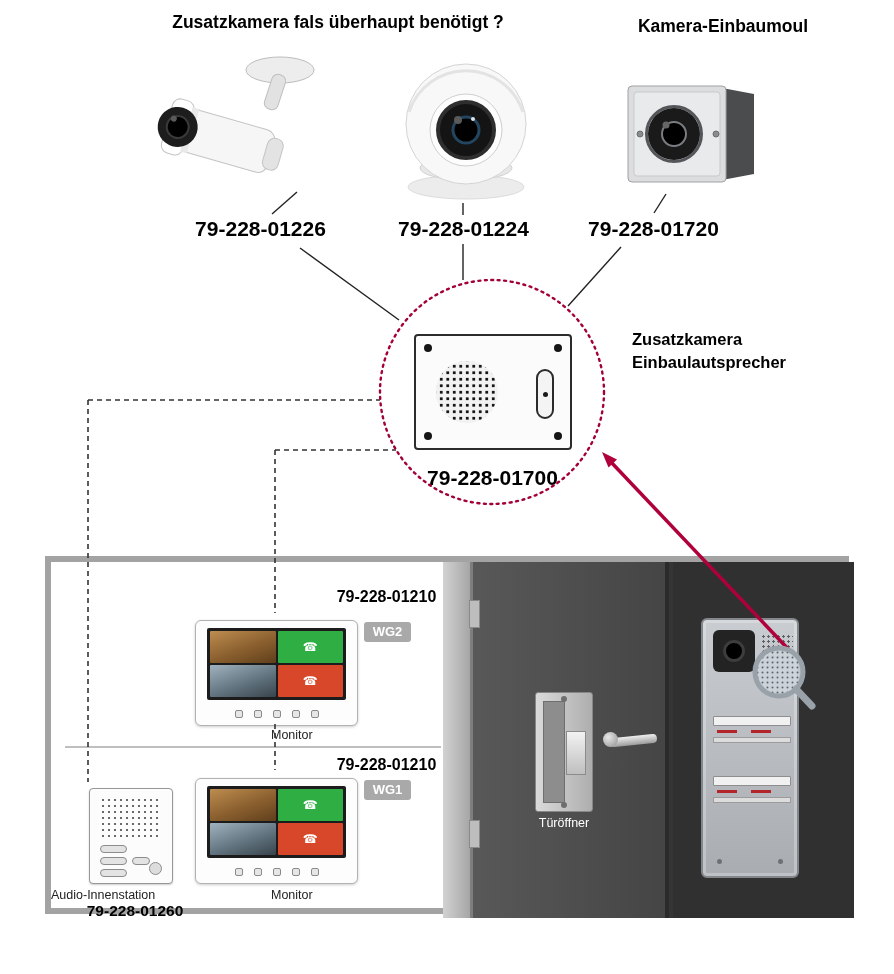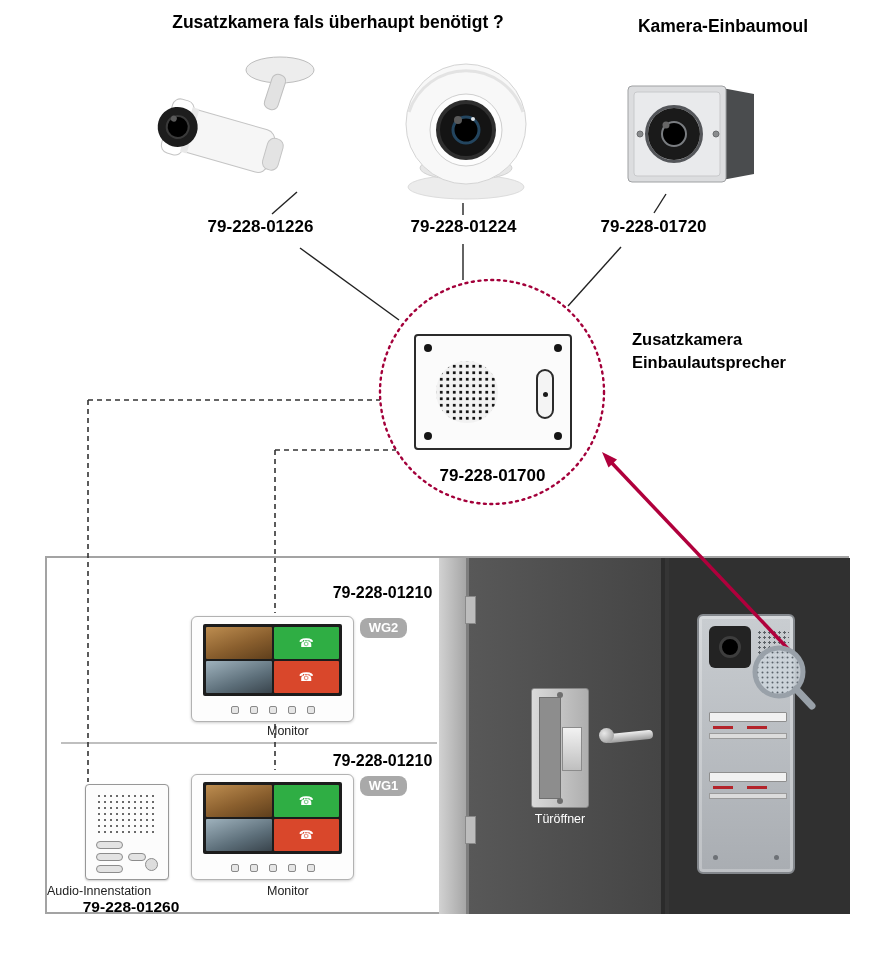--- a/index.html
+++ b/index.html
@@ -12,21 +12,21 @@
   #title-left  { left:118px; top:12px; width:440px; }
   #title-right { left:588px; top:16px; width:270px; }
 
   
   .device { position:absolute; z-index:10; }
   #bullet-camera { left:152px; top:50px; width:175px; height:155px; }
   #dome-camera   { left:392px; top:50px; width:148px; height:152px; }
   #module-camera { left:622px; top:78px;  width:142px; height:112px; }
 
   
-  .part-label { position:absolute; font-weight:bold; font-size:17px; text-align:center; z-index:12; }
+  .part-label { position:absolute; font-weight:bold; font-size:21px; text-align:center; z-index:12; }
   #label-bullet { left:183px; top:217px; width:155px; }
   #label-dome   { left:386px; top:217px; width:155px; }
   #label-module { left:576px; top:217px; width:155px; }
   #label-speech { left:410px; top:466px; width:165px; }
 
   
   #speech-module { position:absolute; left:414px; top:334px; width:158px; height:116px;
     background:#fbfbfb; border:2px solid #2b2b2b; border-radius:4px; z-index:10; }
   .screw { position:absolute; width:8px; height:8px; border-radius:50%; background:#151515; }
   .s-tl { left:8px;  top:8px; }  .s-tr { right:8px; top:8px; }
@@ -44,26 +44,26 @@
   #speech-desc { position:absolute; left:632px; top:328px; font-weight:bold; font-size:16.5px;
     line-height:1.38; z-index:12; }
 
   
   svg.overlay { position:absolute; left:0; top:0; pointer-events:none; }
   #wiring-svg { z-index:6; }
   #front-svg  { z-index:40; }
 
   
   #bottom-panel { position:absolute; left:45px; top:556px; width:804px; height:358px;
-    background:#fff; border:2px solid #a3a3a3; z-index:5; }
+    background:#fff; border:6px solid #a3a3a3; z-index:5; }
   #bottom-panel .inner-label { position:absolute; font-weight:bold; font-size:16px; text-align:center; }
   #label-monitor1 { left:248px; top:26px;  width:175px; }
   #label-monitor2 { left:248px; top:194px; width:175px; }
   .wg-badge { position:absolute; width:47px; height:20px; background:#a9a9a9; color:#fff;
-    font-weight:bold; font-size:13px; text-align:center; line-height:20px; border-radius:8px; }
+    font-weight:bold; font-size:13px; text-align:center; line-height:20px; border-radius:3px; }
   #badge-wg2 { left:313px; top:60px; }
   #badge-wg1 { left:313px; top:218px; }
   .caption { position:absolute; font-size:12.5px; color:#222; text-align:left; }
   #monitor-caption1 { left:220px; top:166px; width:120px; }
   #monitor-caption2 { left:220px; top:326px; width:120px; }
   #audio-caption    { left:0px;   top:326px; width:168px; }
   #label-audio { position:absolute; left:0px; top:340px; width:168px; font-weight:bold;
     font-size:15.5px; text-align:center; }
   #divider { position:absolute; left:14px; top:184px; width:376px; height:2px; background:#bfbfbf; }
 

